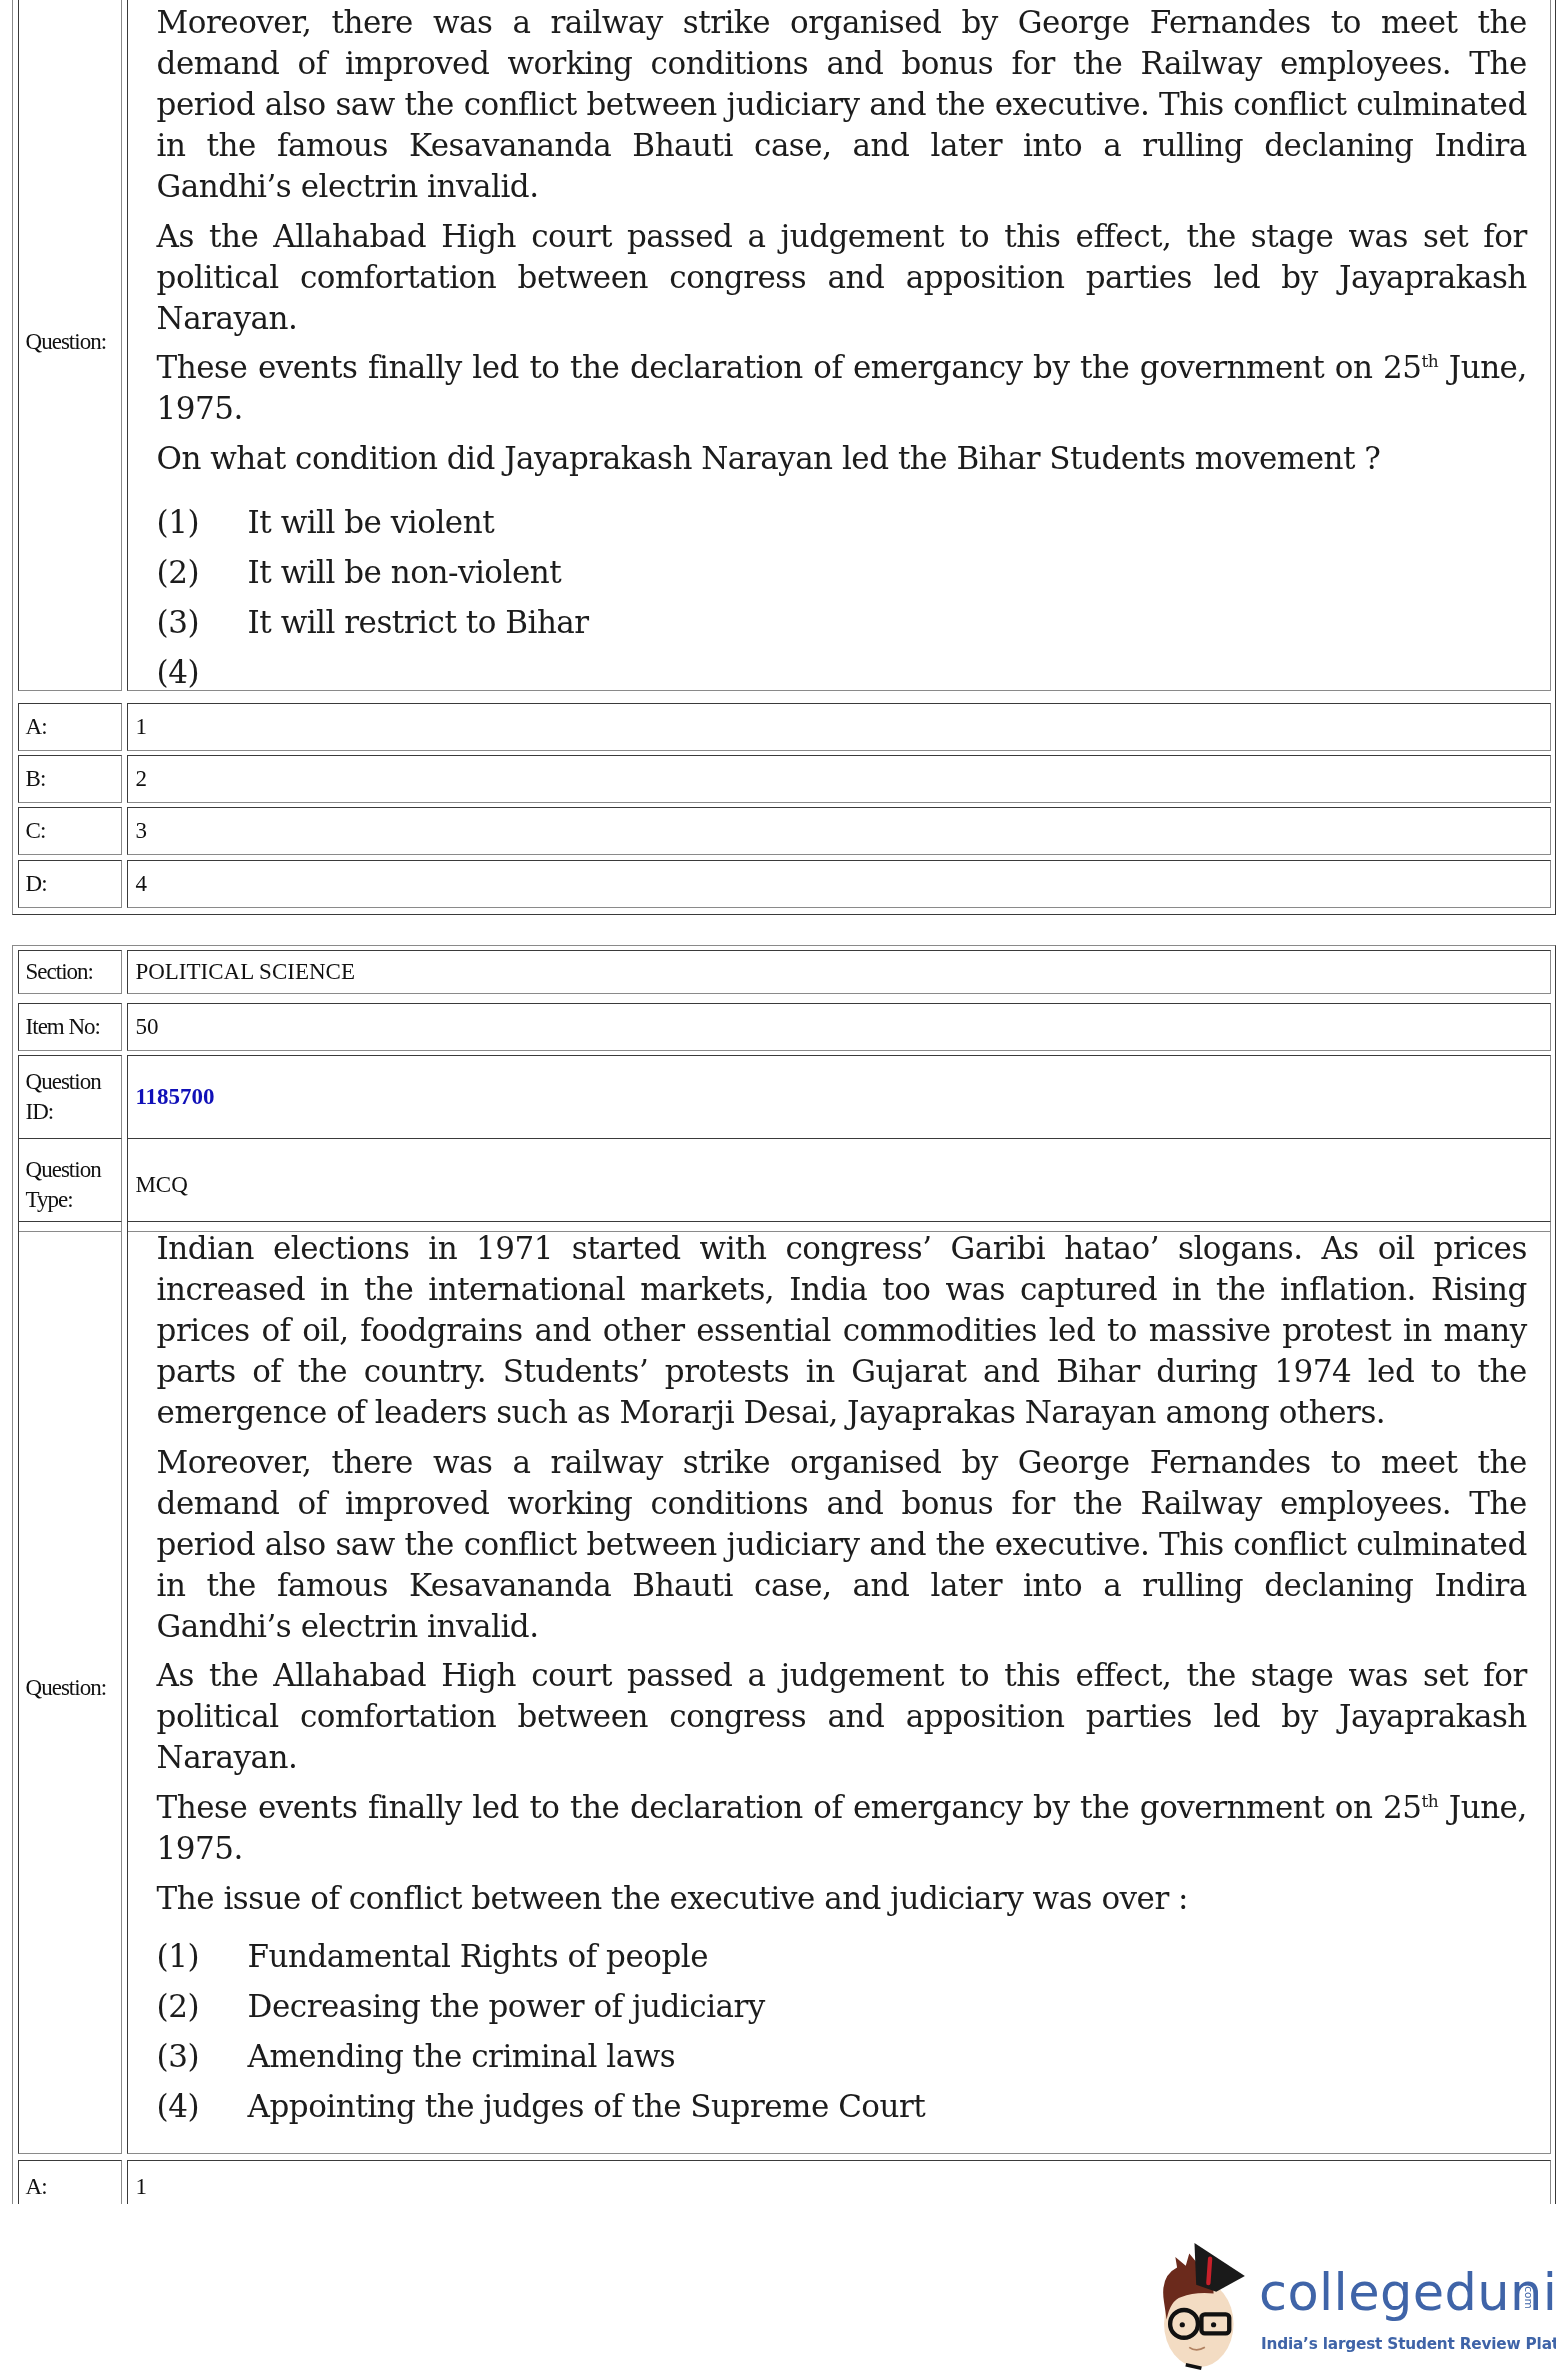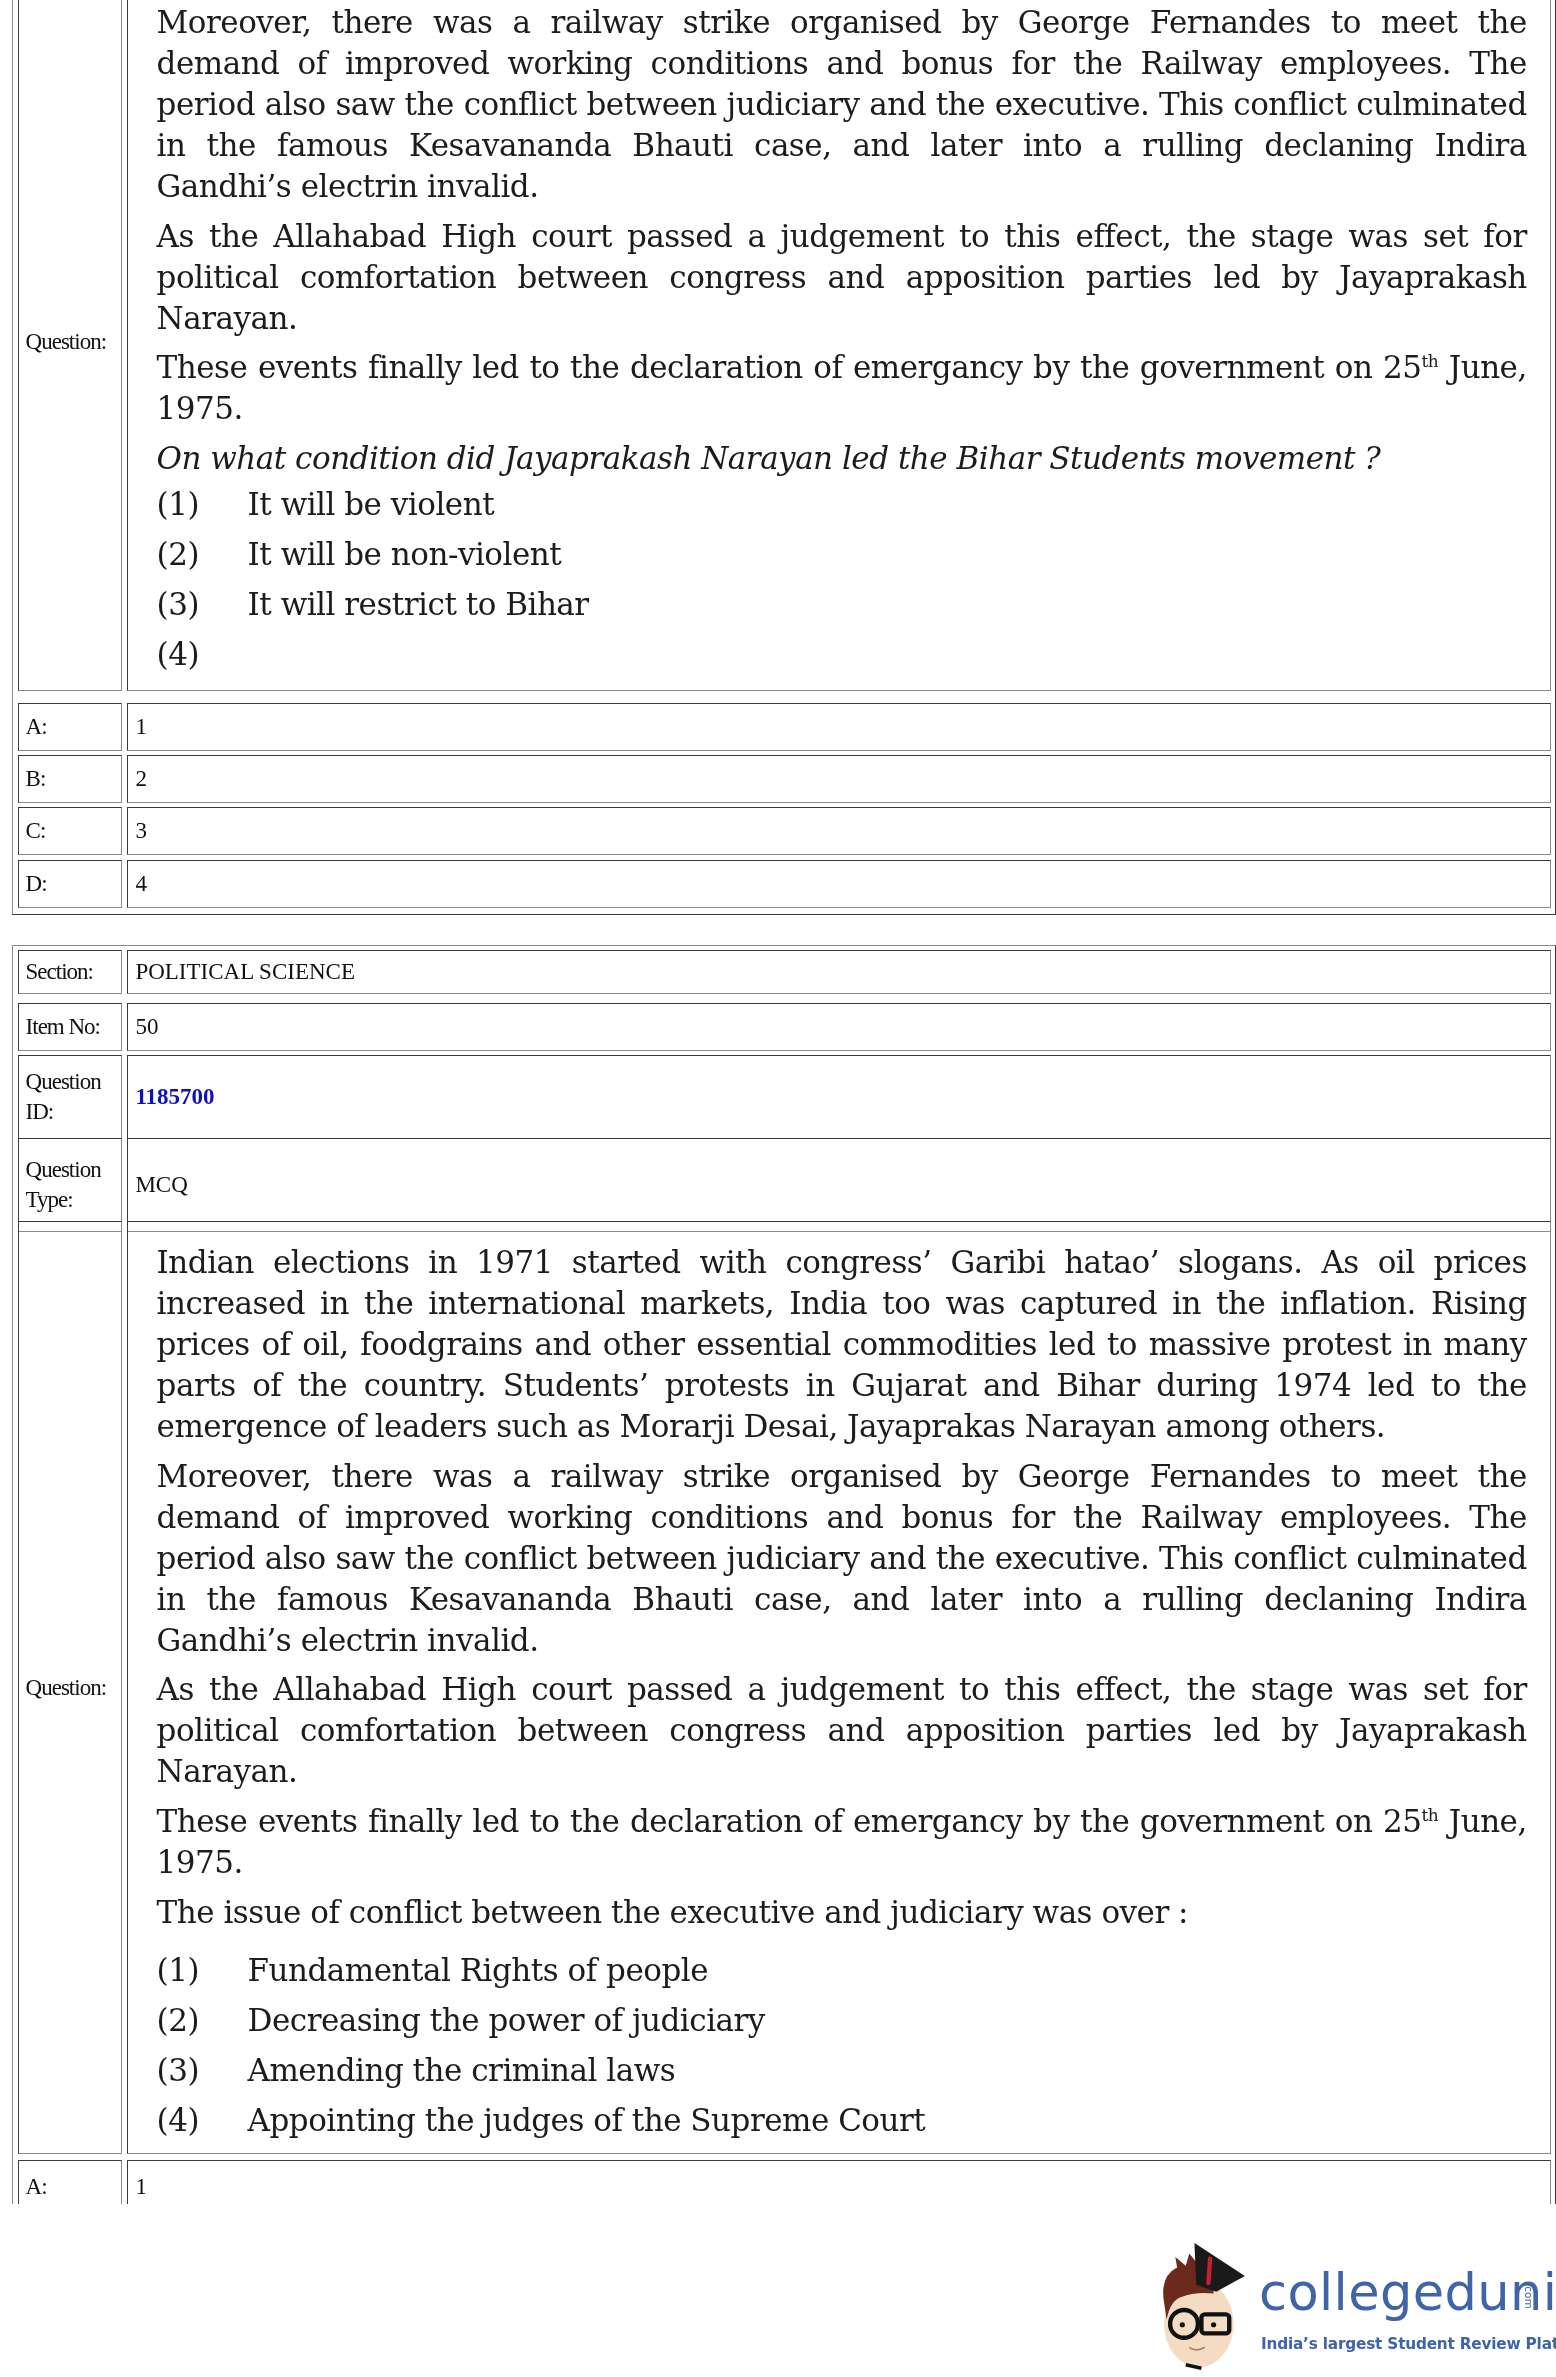--- a/index.html
+++ b/index.html
@@ -35,21 +35,21 @@
 <body>
 
 <div class="qtable" style="top:-8.7px; height:924px;">
   <div class="row" style="top:0; height:699px;">
     <div class="cell lbl">Question:</div>
     <div class="cell qbody">
       <div class="qtext" style="top:8.7px;">
         <p>Moreover, there was a railway strike organised by George Fernandes to meet the demand of improved working conditions and bonus for the Railway employees.  The period also saw the conflict between judiciary and the executive.  This conflict culminated in the famous Kesavananda Bhauti case, and later into a rulling declaning Indira Gandhi’s electrin invalid.</p>
         <p>As the Allahabad High court passed a judgement to this effect, the stage was set for political comfortation between congress and apposition parties led by Jayaprakash Narayan.</p>
         <p><span>These events finally led to the declaration of emergancy by the government on 25</span><sup>th</sup><span> June, 1975.</span></p>
-        <p style="margin-bottom:0;font-style:italic;">On what condition did Jayaprakash Narayan led the Bihar Students movement ?</p>
+        <p style="margin-bottom:18px;">On what condition did Jayaprakash Narayan led the Bihar Students movement ?</p>
         <div class="opt">
             <span class="num">(1)</span>
             <span>It will be violent</span>
           </div>
         <div class="opt">
             <span class="num">(2)</span>
             <span>It will be non-violent</span>
           </div>
         <div class="opt">
             <span class="num">(3)</span>
@@ -92,21 +92,21 @@
     <div class="cell lbl">Question ID:</div>
     <div class="cell val qid">1185700</div>
   </div>
   <div class="row" style="top:192px; height:94px;">
     <div class="cell lbl">Question Type:</div>
     <div class="cell val">MCQ</div>
   </div>
   <div class="row" style="top:275px; height:933px;">
     <div class="cell lbl">Question:</div>
     <div class="cell qbody">
-      <div class="qtext" style="top:20px;">
+      <div class="qtext" style="top:6px;">
         <p>Indian elections in 1971 started with congress’ Garibi hatao’ slogans. As oil prices increased in the international markets, India too was captured in the inflation. Rising          prices of oil, foodgrains and other essential commodities led to massive protest in many parts of the country. Students’ protests in Gujarat and Bihar during 1974 led to the emergence of leaders such as Morarji Desai, Jayaprakas Narayan among others.</p>
         <p>Moreover, there was a railway strike organised by George Fernandes to meet the demand of improved working conditions and bonus for the Railway employees.  The period also saw the conflict between judiciary and the executive.  This conflict culminated in the famous Kesavananda Bhauti case, and later into a rulling declaning Indira Gandhi’s electrin invalid.</p>
         <p>As the Allahabad High court passed a judgement to this effect, the stage was set for political comfortation between congress and apposition parties led by Jayaprakash Narayan.</p>
         <p><span>These events finally led to the declaration of emergancy by the government on 25</span><sup>th</sup><span> June, 1975.</span></p>
         <p style="margin-bottom:13px;">The issue of conflict between the executive and judiciary was over :</p>
         <div class="opt">
             <span class="num">(1)</span>
             <span>Fundamental Rights of people</span>
           </div>
         <div class="opt">

